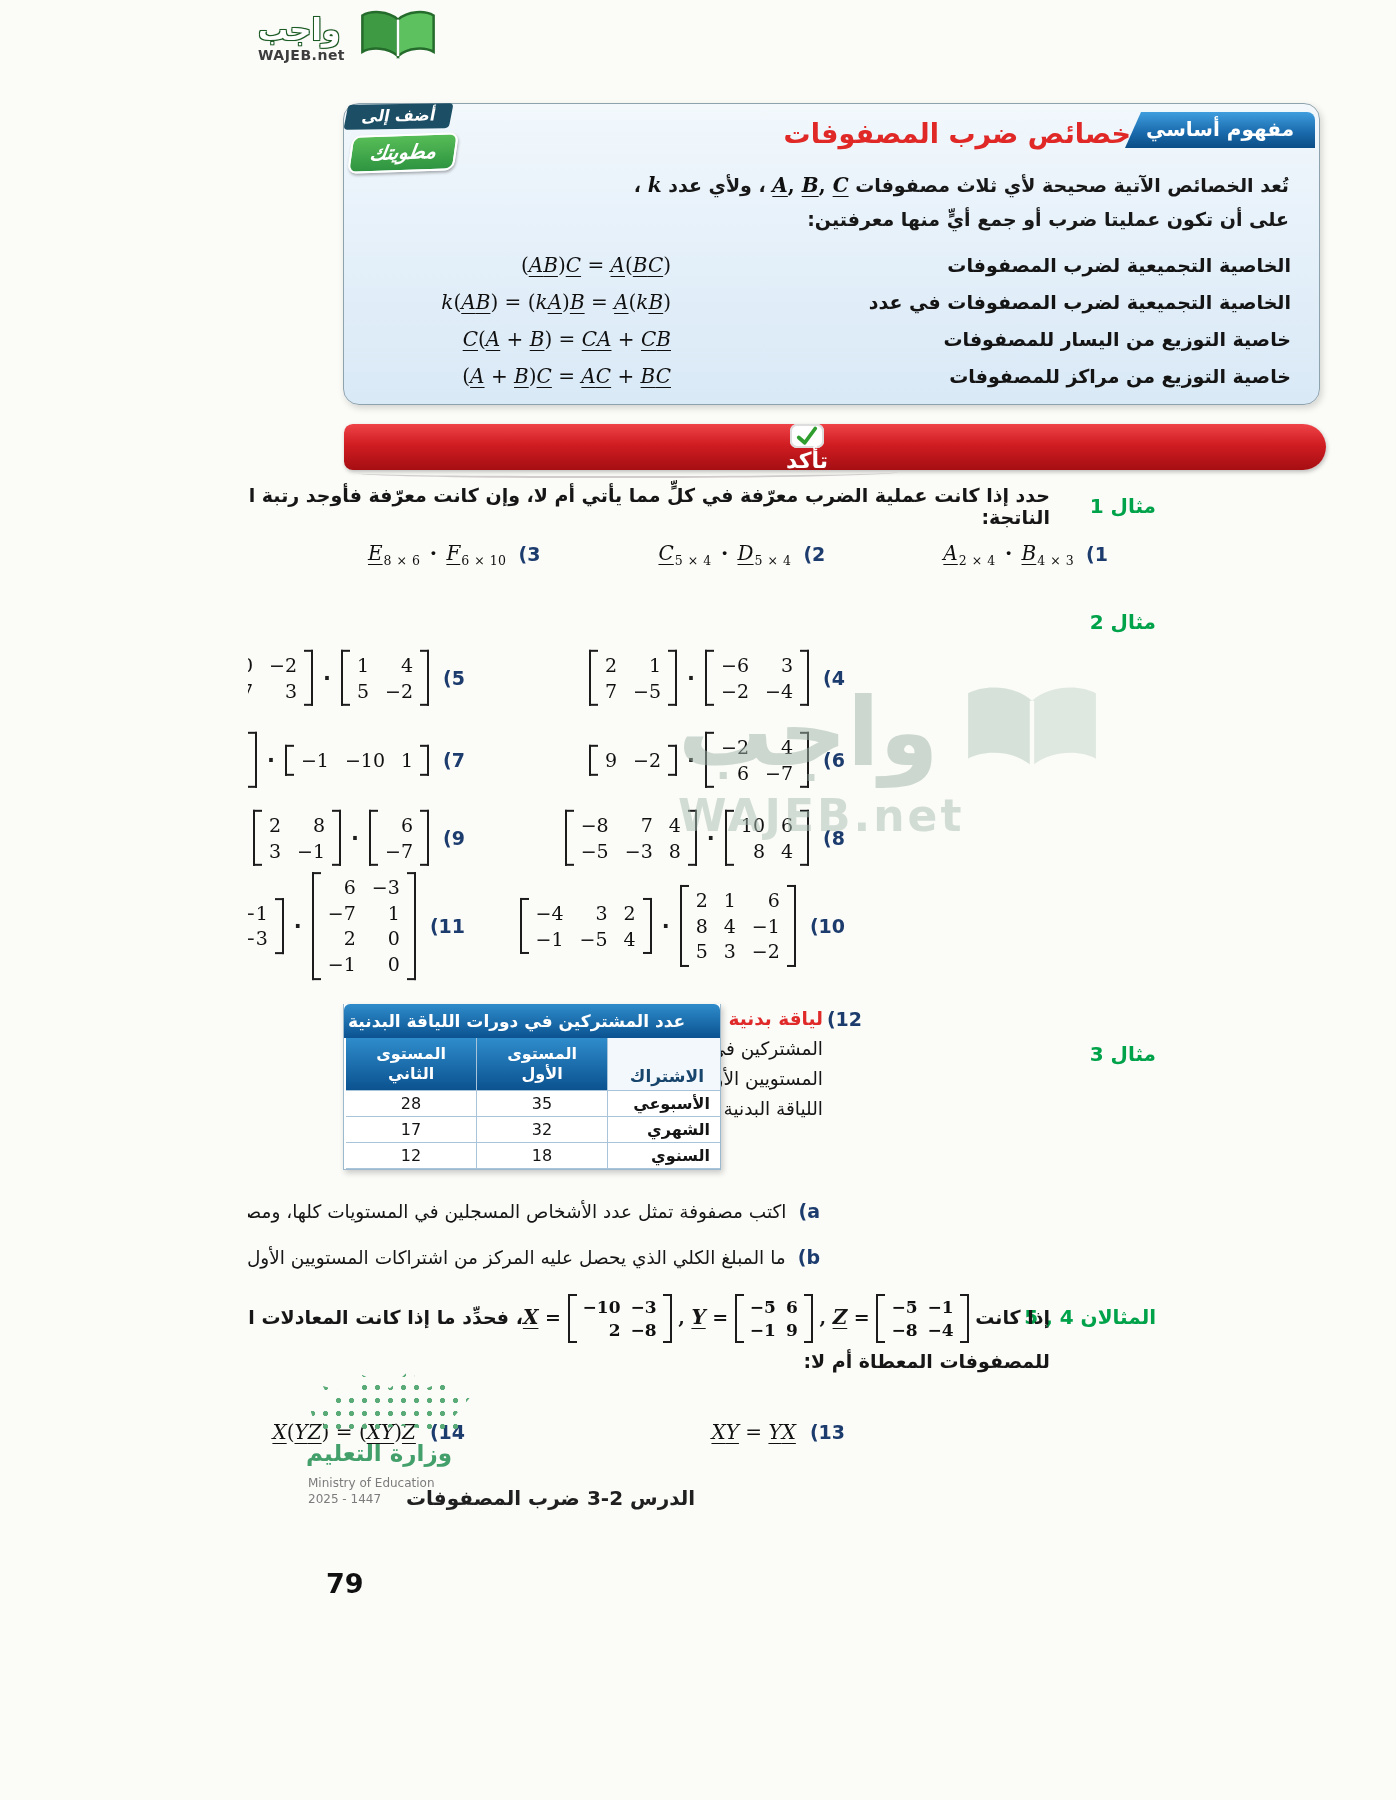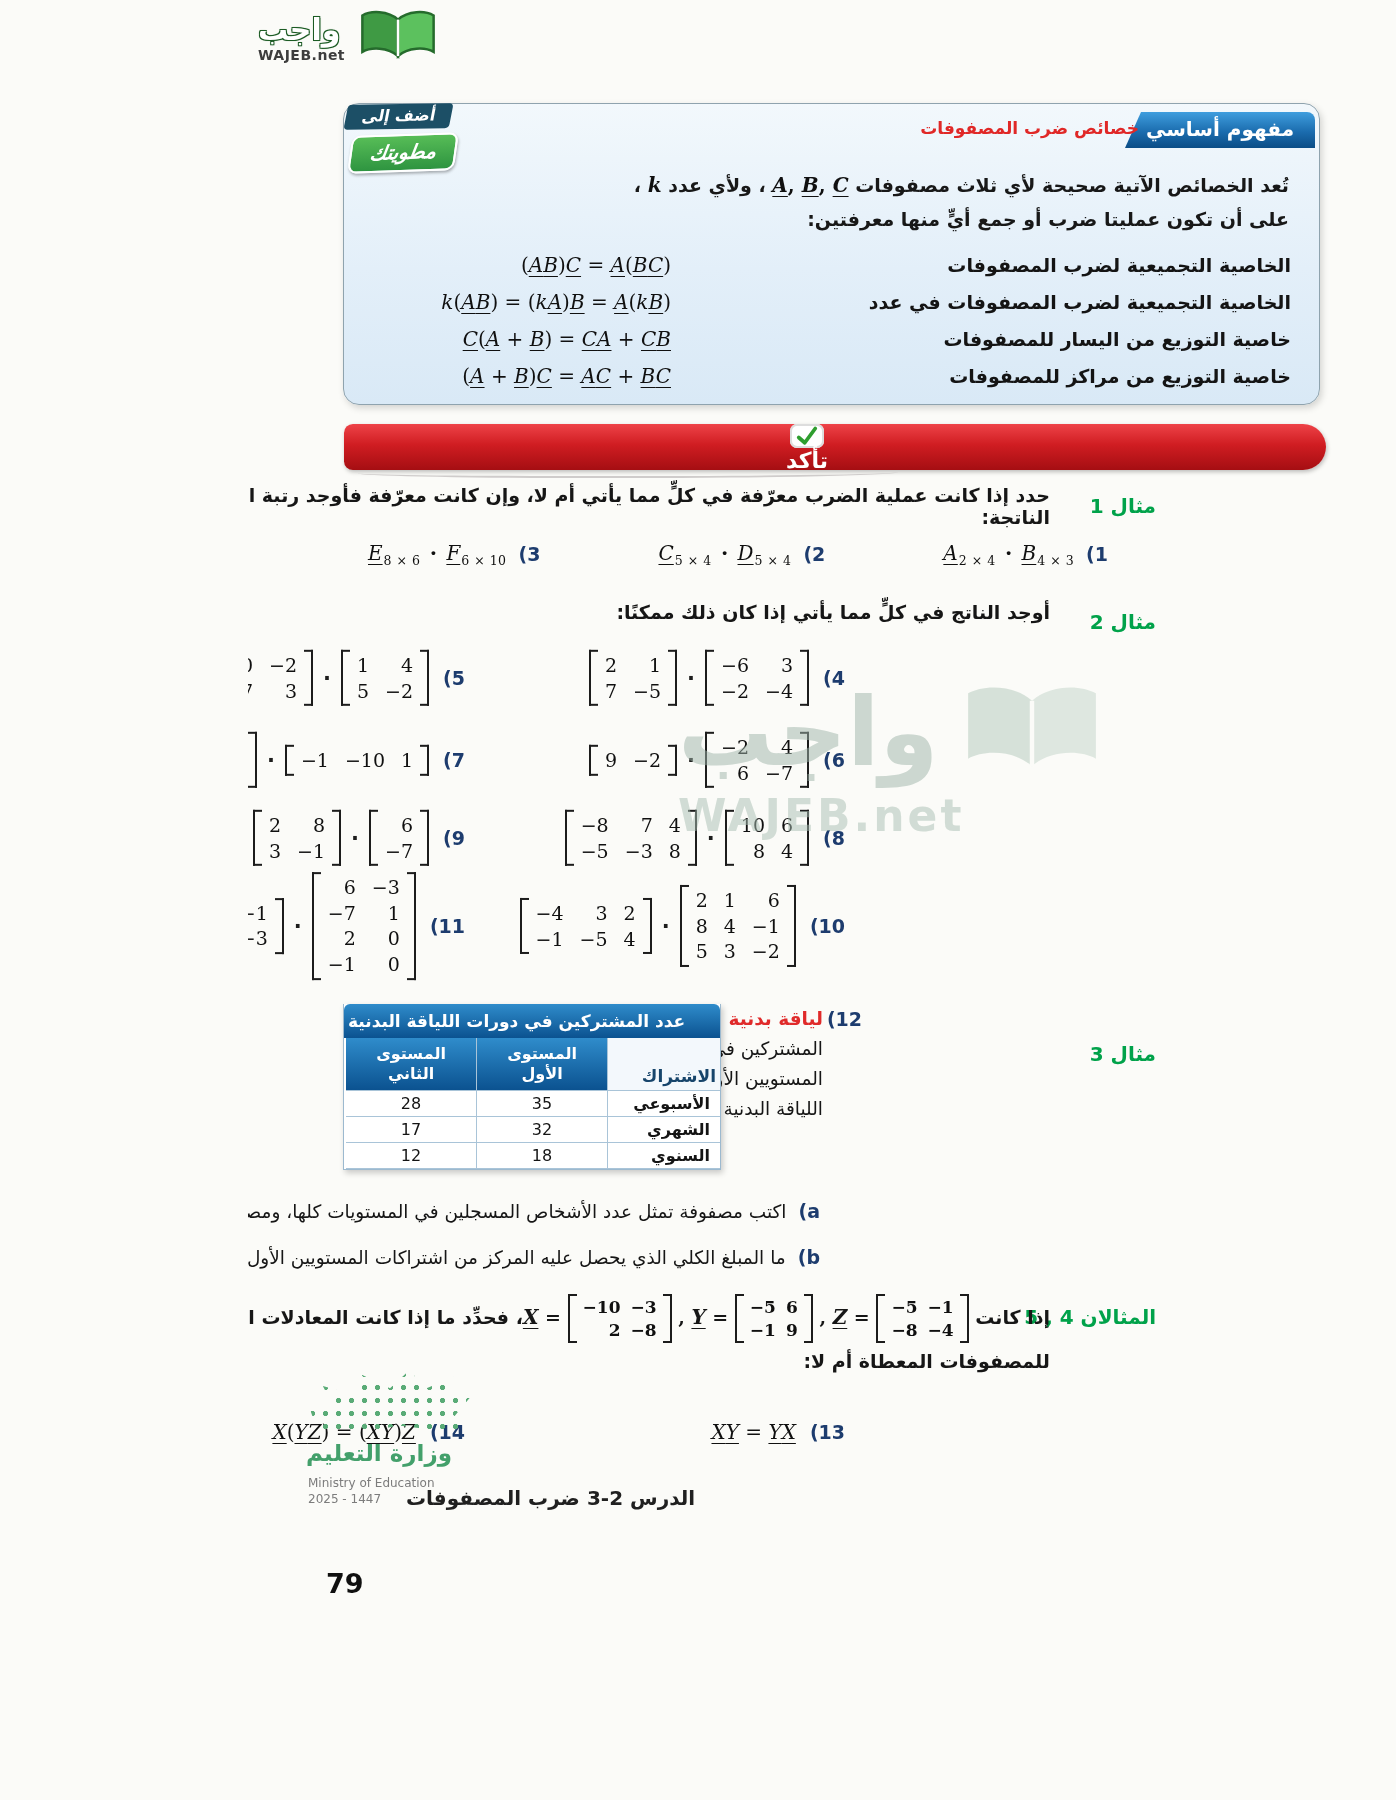--- a/index.html
+++ b/index.html
@@ -19,21 +19,21 @@
   .tag{position:absolute;color:#fff;font-weight:bold;z-index:6;}
   .tag1{left:98px;top:104px;background:#1c4f66;padding:2px 16px 4px;font-size:16px;border-radius:4px;
         transform:skewX(-12deg) rotate(-1deg);}
   .tag2{left:102px;top:134px;background:linear-gradient(180deg,#57bd57,#2e9440);padding:4px 18px 6px;
         font-size:20px;font-style:italic;border-radius:9px;border:2px solid #fff;
         transform:skewX(-10deg) rotate(-2deg);box-shadow:1px 2px 3px rgba(0,0,0,.3);}
   .concept-badge{position:absolute;right:4px;top:8px;min-width:150px;text-align:center;
         background:linear-gradient(180deg,#3f9ede 0%,#1b6cae 55%,#0b4d86 100%);
         color:#fff;font-weight:bold;font-size:20px;padding:5px 20px 7px;
         clip-path:polygon(16px 0,100% 0,100% 100%,0 100%);border-radius:0 8px 0 0;}
-  .concept-title{position:absolute;right:180px;top:14px;color:#e02827;font-weight:bold;font-size:17px;}
+  .concept-title{position:absolute;right:188px;top:14px;color:#e02827;font-weight:bold;font-size:27px;}
   .concept-intro{margin:0;padding:64px 30px 0;font-size:19px;font-weight:600;line-height:1.75;color:#181818;}
   #props{margin-top:10px;}
   .prop-row{display:grid;grid-template-columns:470px 1fr;align-items:center;height:37px;padding:0 28px;}
   .prop-label{font-weight:bold;font-size:19px;color:#141414;}
   .prop-eq{direction:ltr;text-align:right;padding-right:150px;}
 
   
   .math{font-family:"DejaVu Serif",serif;font-size:20px;white-space:pre;color:#101010;direction:ltr;unicode-bidi:isolate;}
   .mvar{font-style:italic;text-decoration:underline;text-underline-offset:4px;text-decoration-thickness:1.4px;}
   .mlvar{font-style:italic;}
@@ -80,21 +80,21 @@
 
   
   .fit-table{position:absolute;left:95px;top:1004px;width:376px;direction:rtl;background:#fff;
              box-shadow:2px 3px 6px rgba(0,0,0,.2);border:1px solid #9cb9cf;border-top:none;}
   .ft-title{background:linear-gradient(180deg,#2f8ccb,#0b5290);color:#fff;font-weight:bold;font-size:17px;
             text-align:left;padding:7px 4px;border-radius:6px 6px 0 0;}
   .ft-head,.ft-row{display:grid;grid-template-columns:112px 131px 131px;}
   .ft-head > div,.ft-row > div{border-inline-start:1px solid #a9c4d8;border-bottom:1px solid #a9c4d8;}
   .ft-head > div:first-child,.ft-row > div:first-child{border-inline-start:none;}
   .ft-corner{background:#f3f8fc;color:#17456b;font-weight:bold;font-size:17px;display:flex;
-             align-items:flex-end;padding:4px 4px;}
+             align-items:flex-end;padding:4px 16px;}
   .ft-col{background:linear-gradient(180deg,#2f8ccb,#0b5290);color:#fff;font-weight:bold;font-size:16px;
           text-align:center;display:flex;align-items:center;justify-content:center;white-space:pre-line;
           line-height:1.25;min-height:52px;}
   .ft-label{font-weight:bold;color:#141414;font-size:16px;padding:3px 10px;text-align:right;}
   .ft-val{text-align:center;font-size:16px;padding:3px 2px;color:#141414;}
 
   
   .ex45-text{position:absolute;right:346px;top:1294px;width:966px;font-size:19px;font-weight:600;
              color:#161616;text-align:right;line-height:1.9;}
   #defs{white-space:pre;font-family:"DejaVu Serif",serif;font-size:19px;direction:ltr;unicode-bidi:isolate;}
@@ -181,21 +181,20 @@
         <span class="item-num">(2</span>
         <span class="math" dir="ltr"><span class="mvar">C</span><sub class="msub">5 × 4</sub><span class="mdot"> · </span><span class="mvar">D</span><sub class="msub">5 × 4</sub></span>
       </div>
       <div class="ex-item">
         <span class="item-num">(3</span>
         <span class="math" dir="ltr"><span class="mvar">E</span><sub class="msub">8 × 6</sub><span class="mdot"> · </span><span class="mvar">F</span><sub class="msub">6 × 10</sub></span>
       </div>
     </div>
 
   <div class="margin-label" style="top:610px">مثال 2</div>
-  <p class="instr" style="top:601px">أوجد الناتج في كلٍّ مما يأتي إذا كان ذلك ممكنًا:</p>
   <div id="ex2-items">
       <div class="problem" style="right: 551px; top: 678px;">
         <span class="item-num">(4</span>
         <span class="mexpr">
           <span class="matrix" dir="ltr">
             <span class="bracket bl"></span>
             <span class="mgrid" style="grid-template-columns: repeat(2, auto);">
               <span class="mcell">2</span>
               <span class="mcell">1</span>
               <span class="mcell">7</span>

